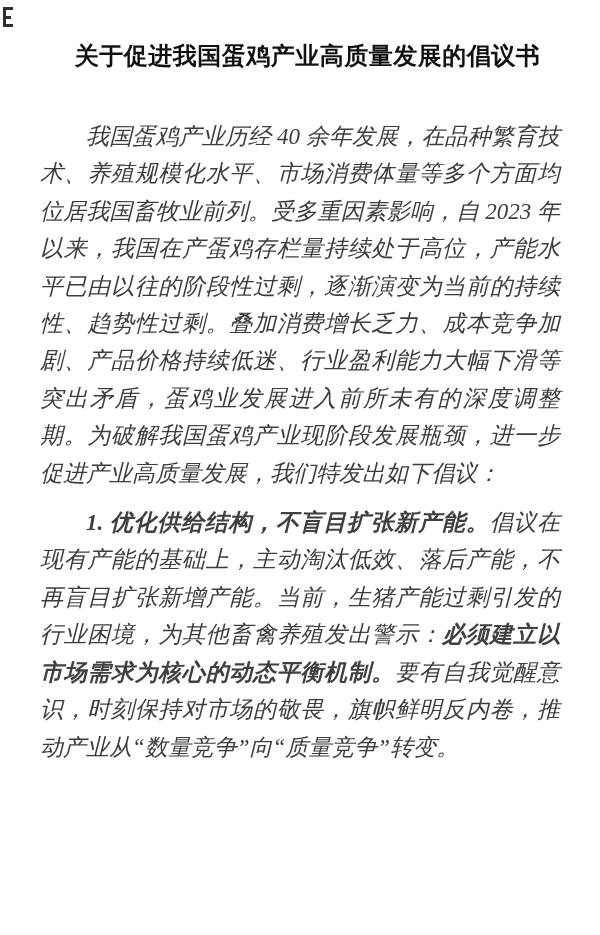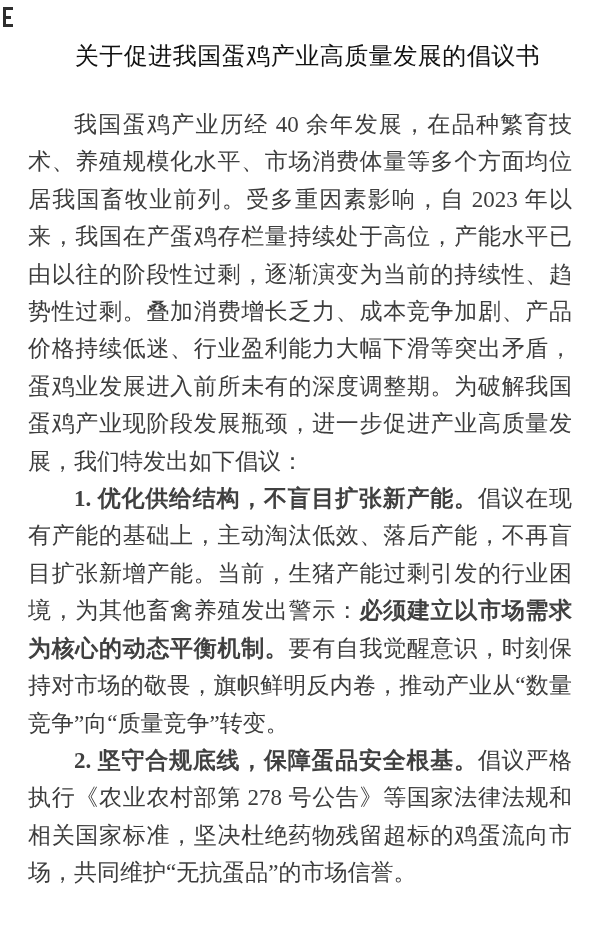--- a/index.html
+++ b/index.html
@@ -22,43 +22,43 @@
       linear-gradient(#2e2e2e,#2e2e2e) 0 0/10px 3px no-repeat,
       linear-gradient(#2e2e2e,#2e2e2e) 0 0/3px 20px no-repeat,
       linear-gradient(#2e2e2e,#2e2e2e) 0 9px/8px 3px no-repeat,
       linear-gradient(#2e2e2e,#2e2e2e) 0 17px/10px 3px no-repeat;
   }
   .title {
     margin: 0;
     padding: 40px 15px 0 30px;
     font-size: 24px;
     line-height: 32px;
-    font-weight: normal;
+    font-weight: bold;
     color: #111111;
     text-align: center;
     letter-spacing: 0.5px;
   }
   .doc-body {
     padding: 34px 28px 0 28px;
     font-size: 23px;
     line-height: 37.4px;
     text-align: justify;
     text-justify: inter-character;
   }
   .para {
-    margin: 0;
+    margin: 12px;
     text-indent: 2em;
+    font-style: italic;
   }
   .seg { font-weight: normal; color: #3d3d3d; }
   .seg.bold { font-weight: bold; color: #404040; }
 </style>
 </head>
 <body>
 
 <div class="page">
   <div class="corner-mark"></div>
   <h1 class="title">关于促进我国蛋鸡产业高质量发展的倡议书</h1>
   <div class="doc-body">
       <p class="para"><span class="seg">我国蛋鸡产业历经 40 余年发展，在品种繁育技术、养殖规模化水平、市场消费体量等多个方面均位居我国畜牧业前列。受多重因素影响，自 2023 年以来，我国在产蛋鸡存栏量持续处于高位，产能水平已由以往的阶段性过剩，逐渐演变为当前的持续性、趋势性过剩。叠加消费增长乏力、成本竞争加剧、产品价格持续低迷、行业盈利能力大幅下滑等突出矛盾，蛋鸡业发展进入前所未有的深度调整期。为破解我国蛋鸡产业现阶段发展瓶颈，进一步促进产业高质量发展，我们特发出如下倡议：</span></p>
       <p class="para"><span class="seg bold">1. 优化供给结构，不盲目扩张新产能。</span><span class="seg">倡议在现有产能的基础上，主动淘汰低效、落后产能，不再盲目扩张新增产能。当前，生猪产能过剩引发的行业困境，为其他畜禽养殖发出警示：</span><span class="seg bold">必须建立以市场需求为核心的动态平衡机制。</span><span class="seg">要有自我觉醒意识，时刻保持对市场的敬畏，旗帜鲜明反内卷，推动产业从“数量竞争”向“质量竞争”转变。</span></p>
-      <p class="para"><span class="seg bold">2. 坚守合规底线，保障蛋品安全根基。</span><span class="seg">倡议严格执行《农业农村部第 278 号公告》等国家法律法规和相关国家标准，坚决杜绝药物残留超标的鸡蛋流向市场，共同维护“无抗蛋品”的市场信誉。</span></p>
     </div>
 </div>
 
 </body></html>

